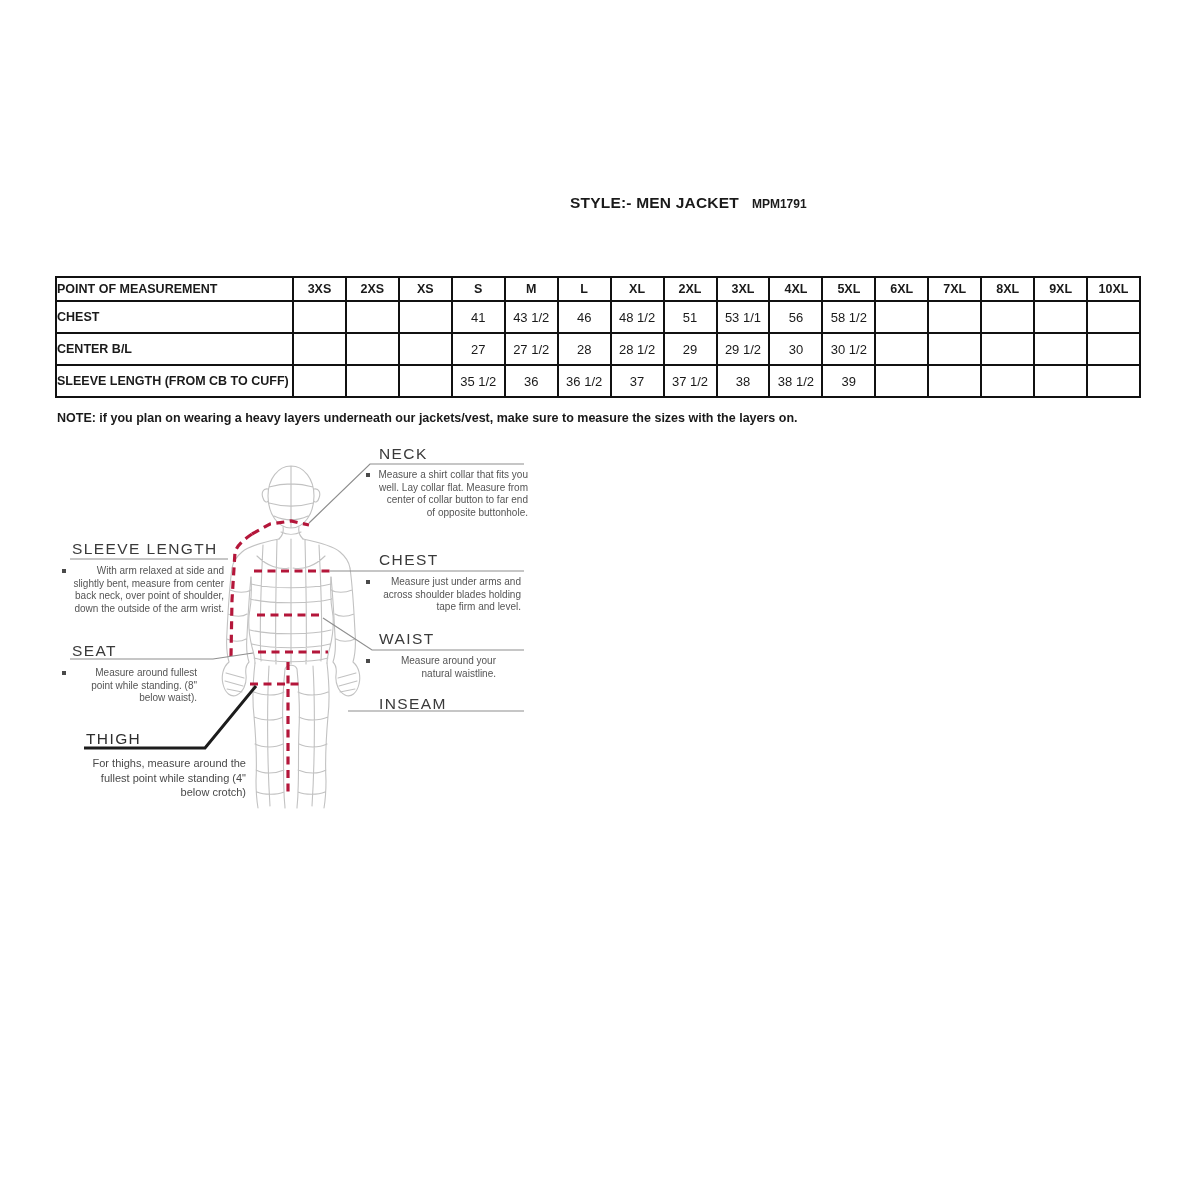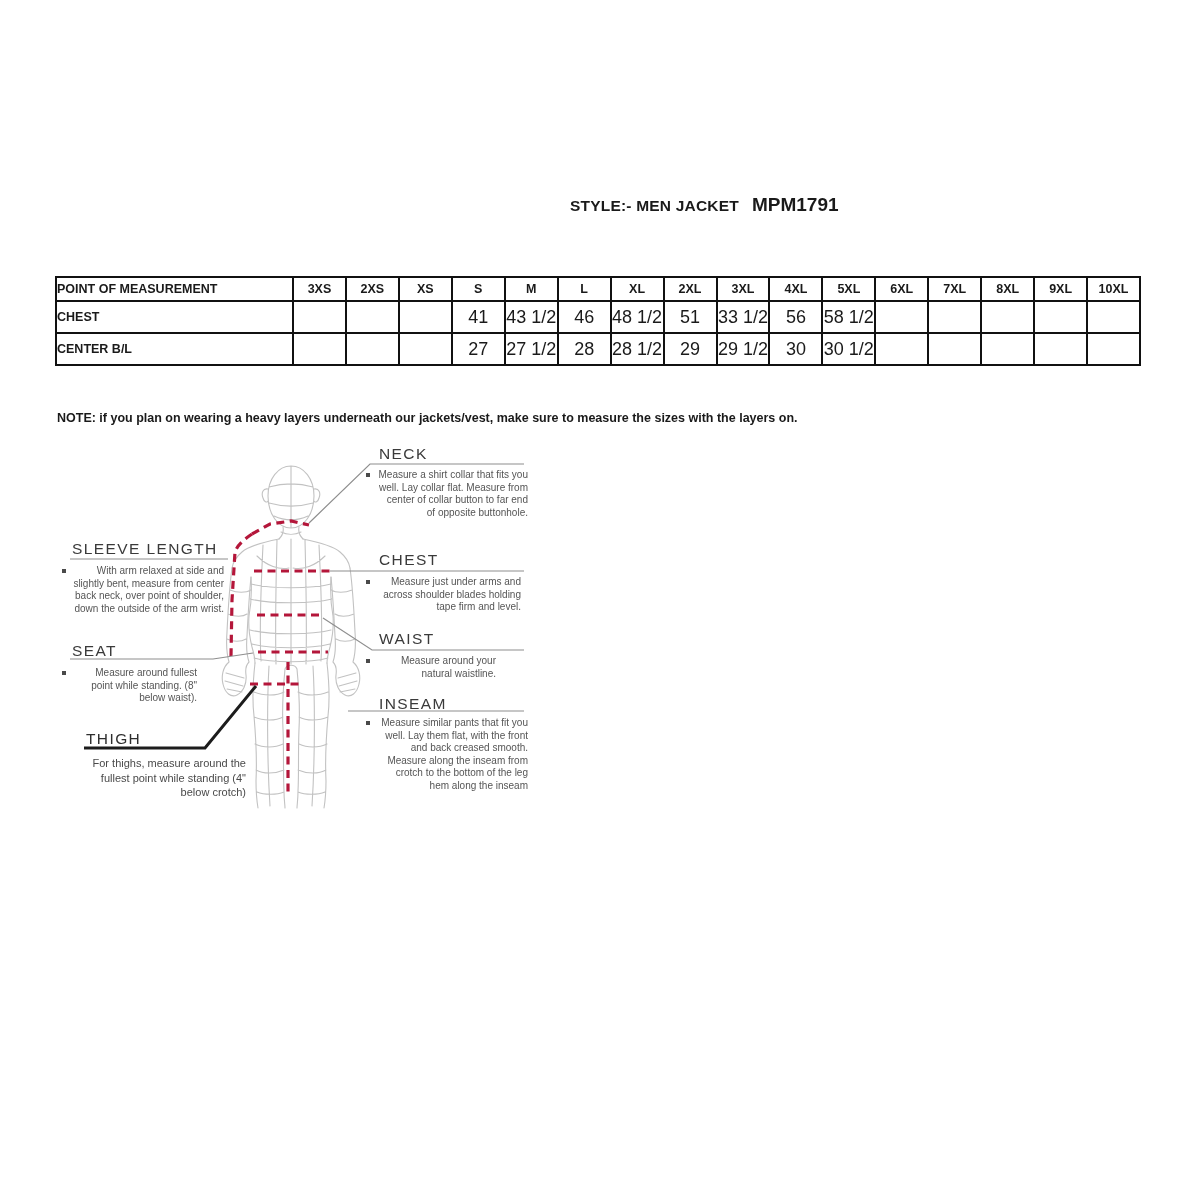--- a/index.html
+++ b/index.html
@@ -3,36 +3,36 @@
 <meta charset="utf-8">
 <style>
   html,body{margin:0;padding:0;}
   body{
     width:1200px;height:1200px;position:relative;background:#ffffff;
     font-family:"Liberation Sans",sans-serif;color:#1a1a1a;overflow:hidden;
   }
   
   .title{position:absolute;left:570px;top:194px;white-space:nowrap;}
   .title .style-label{font-weight:bold;font-size:15.5px;letter-spacing:.2px;}
-  .title .style-code{font-weight:bold;font-size:19px;margin-left:13px;margin-top:23px;}
+  .title .style-code{font-weight:bold;font-size:12px;margin-left:13px;margin-top:23px;}
   
   table.size-chart{
     position:absolute;left:55px;top:276px;width:1086px;
     border-collapse:collapse;table-layout:fixed;
   }
   table.size-chart th,table.size-chart td{
     border:2px solid #111;font-size:12.5px;text-align:center;
     padding:0;overflow:hidden;white-space:nowrap;
   }
   table.size-chart col.pom{width:237px;}
   table.size-chart tr.hdr{height:24px;}
   table.size-chart tr.data{height:32px;}
   table.size-chart th.rowlabel{text-align:left;font-weight:bold;}
   table.size-chart th.sizehdr{font-weight:bold;}
-  table.size-chart td.val{font-weight:400;font-size:18px;}
+  table.size-chart td.val{font-weight:400;font-size:13px;}
   
   .note{position:absolute;left:57px;top:411px;font-size:12.5px;font-weight:bold;width:760px;}
   
   .diagram{position:absolute;left:0;top:430px;width:620px;height:382px;overflow:hidden;}
   .diagram svg{position:absolute;left:0;top:0;}
   .wire{stroke:var(--wire,#c2c2c2);stroke-width:1.1;fill:none;stroke-linecap:round;stroke-linejoin:round;}
   .meas{stroke:var(--measure,#b4163a);stroke-width:3.2;fill:none;stroke-dasharray:8 5.5;stroke-linecap:butt;}
   .conn{stroke:var(--connector,#8e8e8e);stroke-width:1.2;fill:none;}
   .thick{stroke:#1c1c1c;stroke-width:3;fill:none;}
   .g-block{position:absolute;text-align:right;}
@@ -78,21 +78,21 @@
       <tr class="data">
         <th class="rowlabel">CHEST</th>
         <td class="val"></td>
         <td class="val"></td>
         <td class="val"></td>
         <td class="val">41</td>
         <td class="val">43 1/2</td>
         <td class="val">46</td>
         <td class="val">48 1/2</td>
         <td class="val">51</td>
-        <td class="val">33 1/2</td>
+        <td class="val">53 1/1</td>
         <td class="val">56</td>
         <td class="val">58 1/2</td>
         <td class="val"></td>
         <td class="val"></td>
         <td class="val"></td>
         <td class="val"></td>
         <td class="val"></td>
       </tr>
       <tr class="data">
         <th class="rowlabel">CENTER B/L</th>
@@ -100,20 +100,39 @@
         <td class="val"></td>
         <td class="val"></td>
         <td class="val">27</td>
         <td class="val">27 1/2</td>
         <td class="val">28</td>
         <td class="val">28 1/2</td>
         <td class="val">29</td>
         <td class="val">29 1/2</td>
         <td class="val">30</td>
         <td class="val">30 1/2</td>
+        <td class="val"></td>
+        <td class="val"></td>
+        <td class="val"></td>
+        <td class="val"></td>
+        <td class="val"></td>
+      </tr>
+      <tr class="data">
+        <th class="rowlabel">SLEEVE LENGTH (FROM CB TO CUFF)</th>
+        <td class="val"></td>
+        <td class="val"></td>
+        <td class="val"></td>
+        <td class="val">35 1/2</td>
+        <td class="val">36</td>
+        <td class="val">36 1/2</td>
+        <td class="val">37</td>
+        <td class="val">37 1/2</td>
+        <td class="val">38</td>
+        <td class="val">38 1/2</td>
+        <td class="val">39</td>
         <td class="val"></td>
         <td class="val"></td>
         <td class="val"></td>
         <td class="val"></td>
         <td class="val"></td>
       </tr>
     </tbody>
 </table>
 
 <div class="note">NOTE: if you plan on wearing a heavy layers underneath our jackets/vest, make sure to measure the sizes with the layers on.</div>
@@ -227,24 +246,20 @@
     <div class="g-head">WAIST</div>
   </div>
   <div class="g-block g-body" style="left:366px;top:225px;width:160px;">
     <span class="bullet"></span>
     <span class="txt" style="width:120px;">Measure around your natural waistline.</span>
   </div>
 
   <div class="g-block" style="left:379px;top:265px;">
     <div class="g-head">INSEAM</div>
   </div>
-  <div class="g-block g-body clip" style="left:366px;top:287px;width:170px;max-height:83px;">
-    <span class="bullet"></span>
-    <span class="txt" style="width:152px;">Measure similar pants that fit you well. Lay them flat, with the front and back creased smooth. Measure along the inseam from crotch to the bottom of the leg hem along the inseam</span>
-  </div>
 
   <div class="g-block" style="left:72px;top:110px;">
     <div class="g-head">SLEEVE LENGTH</div>
   </div>
   <div class="g-block g-body" style="left:62px;top:135px;width:170px;">
     <span class="bullet"></span>
     <span class="txt" style="width:152px;">With arm relaxed at side and slightly bent, measure from center back neck, over point of shoulder, down the outside of the arm wrist.</span>
   </div>
 
   <div class="g-block" style="left:72px;top:212px;">

